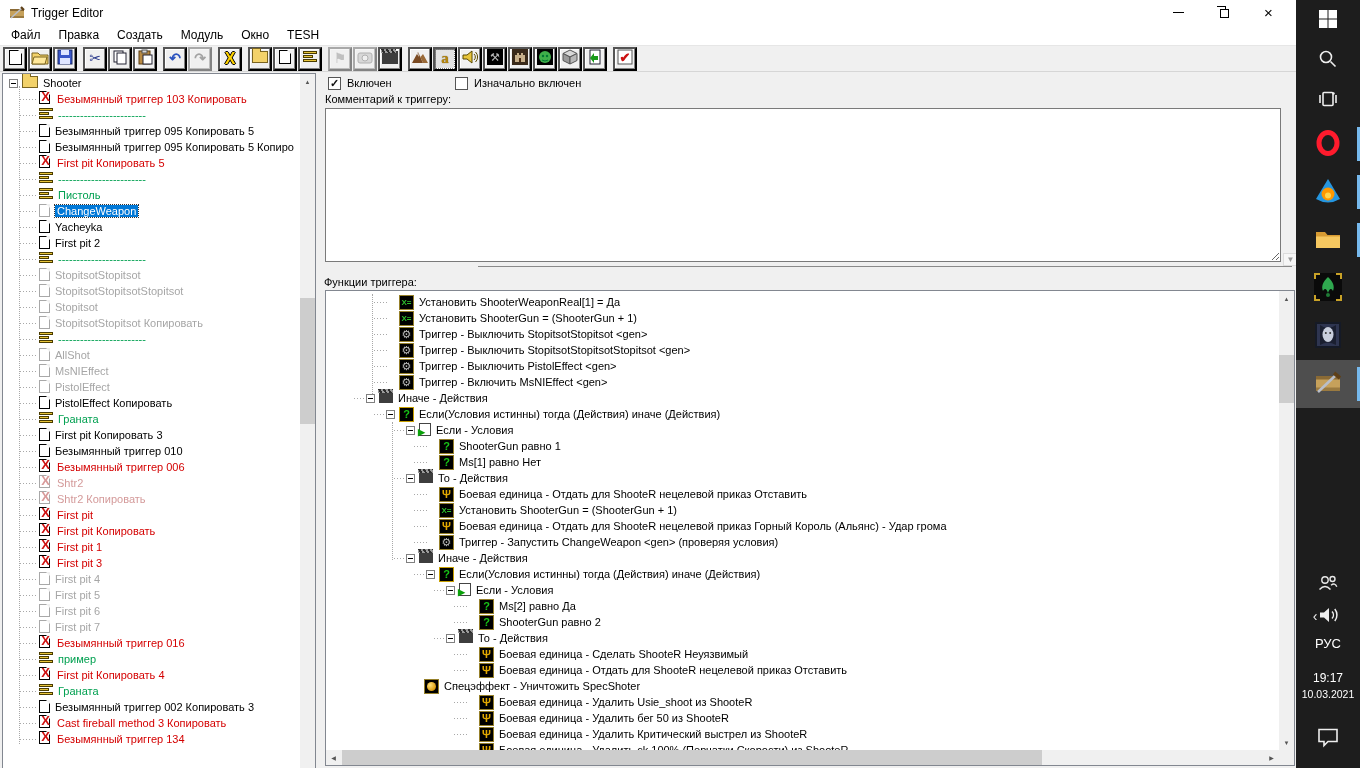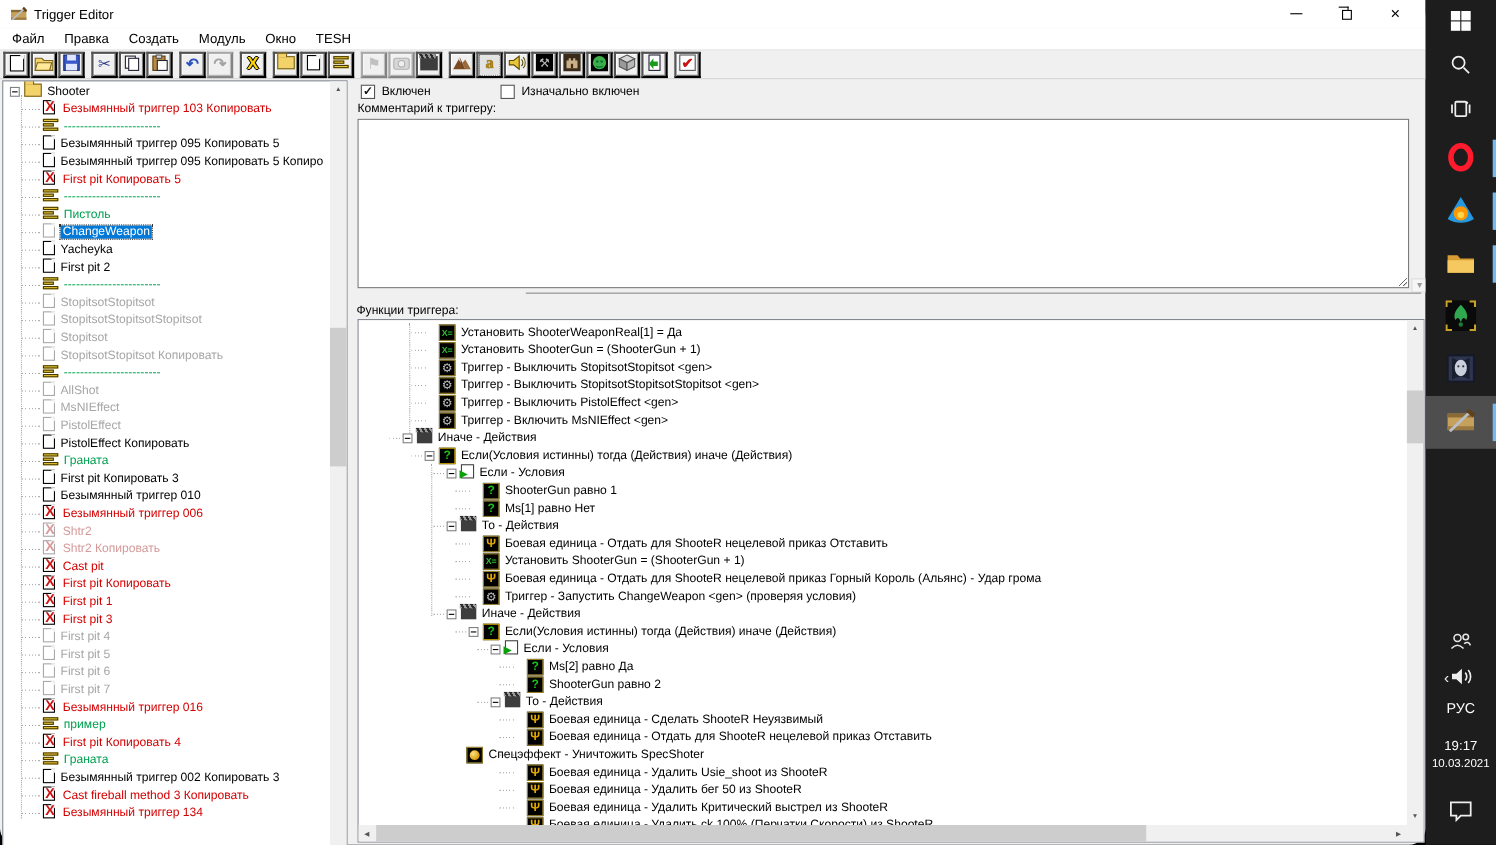--- a/index.html
+++ b/index.html
@@ -1,20 +1,20 @@
 <!DOCTYPE html>
 <html><head>
 <meta charset="utf-8">
 <style>
   * { box-sizing: border-box; margin: 0; padding: 0; }
   html,body { width:1360px; height:768px; overflow:hidden; background:#000;
               font-family:"Liberation Sans", sans-serif; font-size:11px; color:#000; }
 
   
-  #window { position:absolute; left:0; top:0; width:1296px; height:768px; background:#f0f0f0;border-radius:15px; }
+  #window { position:absolute; left:0; top:0; width:1296px; height:768px; background:#f0f0f0; }
 
   #titlebar { position:absolute; left:0; top:0; width:1296px; height:25px; background:#ffffff;
               display:flex; align-items:center; }
   #title-icon { margin:0 6px 0 9px; width:16px; height:16px; }
   #title-text { font-size:12px; }
   #win-controls { position:absolute; right:5px; top:0; height:25px; display:flex; }
   .ctl { width:45px; height:25px; display:flex; align-items:center; justify-content:center; color:#000; }
   .ctl-min::before { content:""; width:11px; border-top:1px solid #000; }
   .ctl-restore { position:relative; }
   .ctl-restore i { position:absolute; width:9px; height:9px; border:1px solid #000; background:#fff; }
@@ -387,21 +387,21 @@
         <div class="trow">
           <span><span class="ic-docwrap"><span class="ic-doc gray"></span><span class="xover pink">X</span></span></span>
           <span class="lbl c-pink">Shtr2</span>
         </div>
         <div class="trow">
           <span><span class="ic-docwrap"><span class="ic-doc gray"></span><span class="xover pink">X</span></span></span>
           <span class="lbl c-pink">Shtr2 Копировать</span>
         </div>
         <div class="trow">
           <span><span class="ic-docwrap"><span class="ic-doc"></span><span class="xover">X</span></span></span>
-          <span class="lbl c-red">Cast pit</span>
+          <span class="lbl c-red">First pit</span>
         </div>
         <div class="trow">
           <span><span class="ic-docwrap"><span class="ic-doc"></span><span class="xover">X</span></span></span>
           <span class="lbl c-red">First pit Копировать</span>
         </div>
         <div class="trow">
           <span><span class="ic-docwrap"><span class="ic-doc"></span><span class="xover">X</span></span></span>
           <span class="lbl c-red">First pit 1</span>
         </div>
         <div class="trow">

